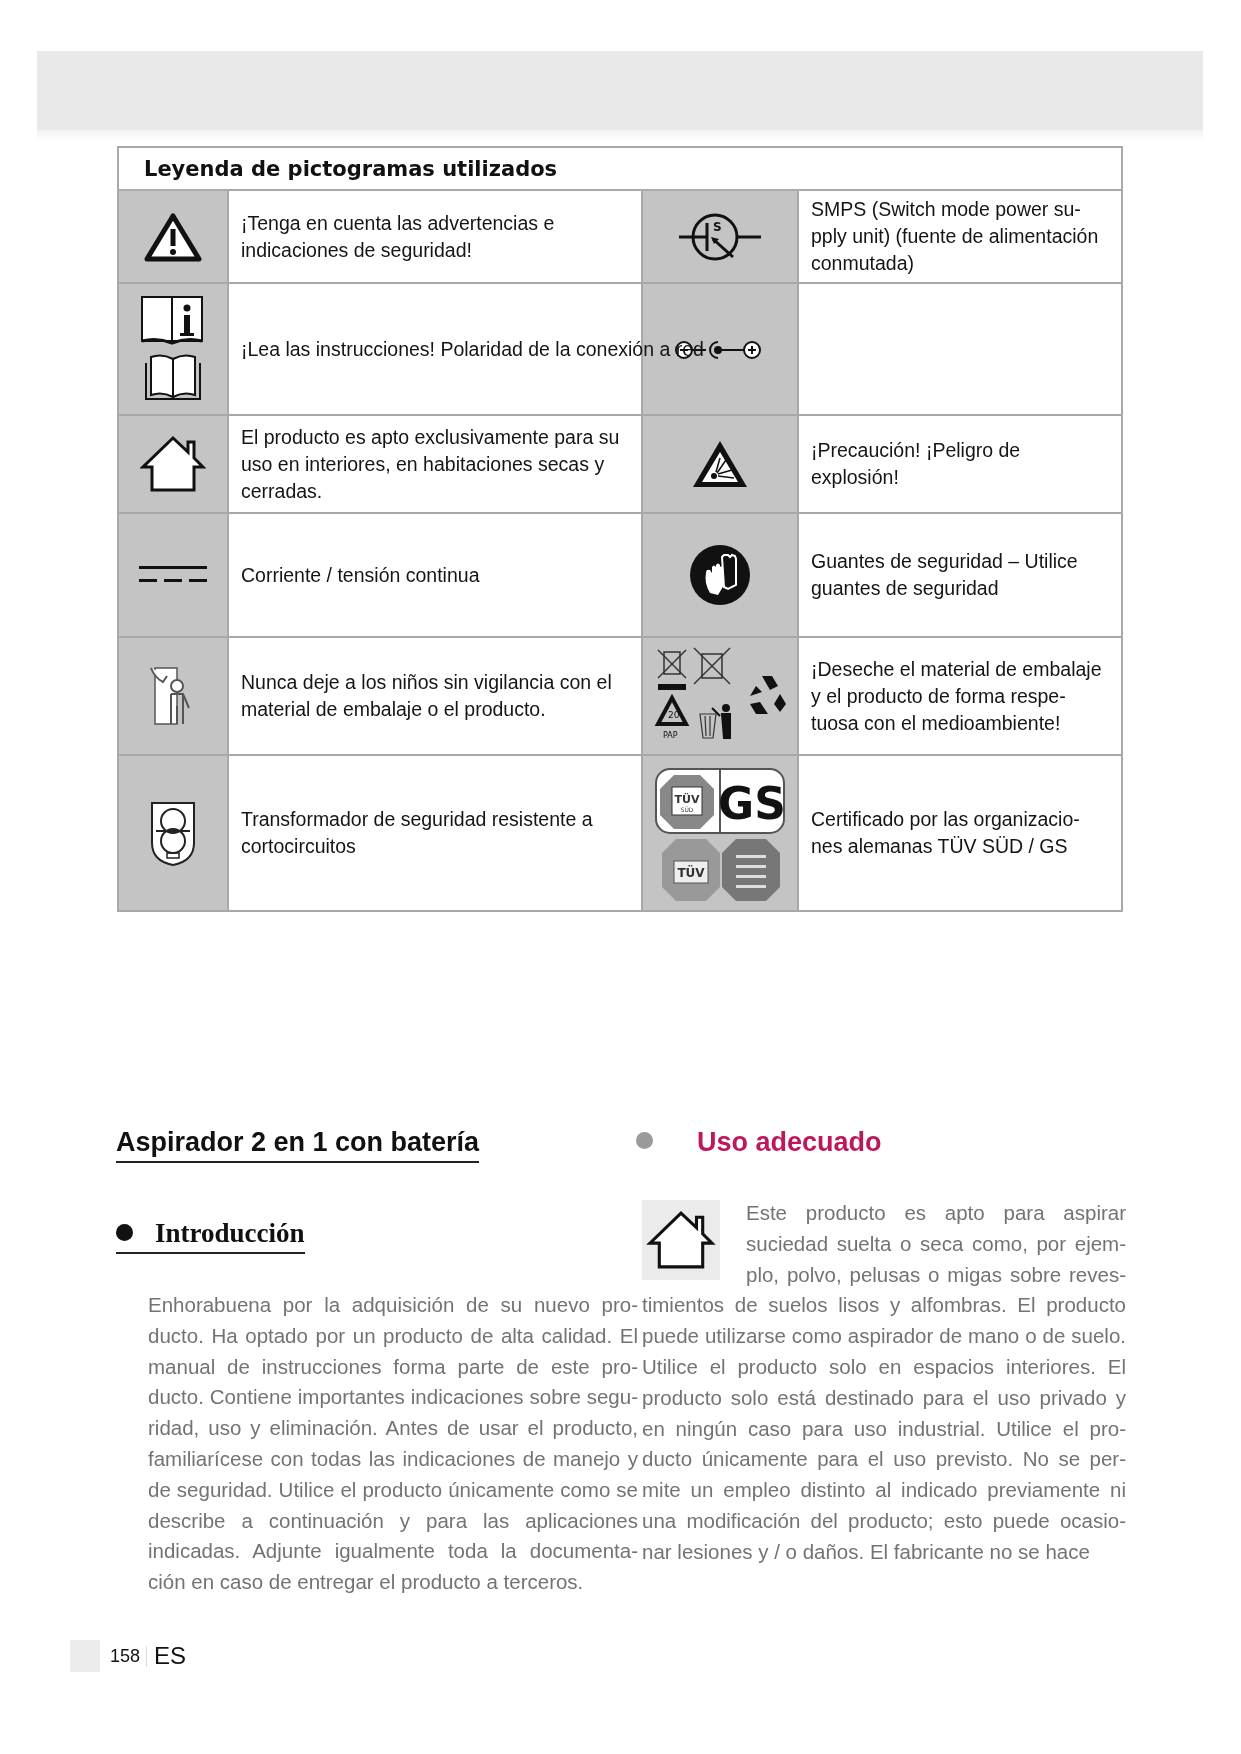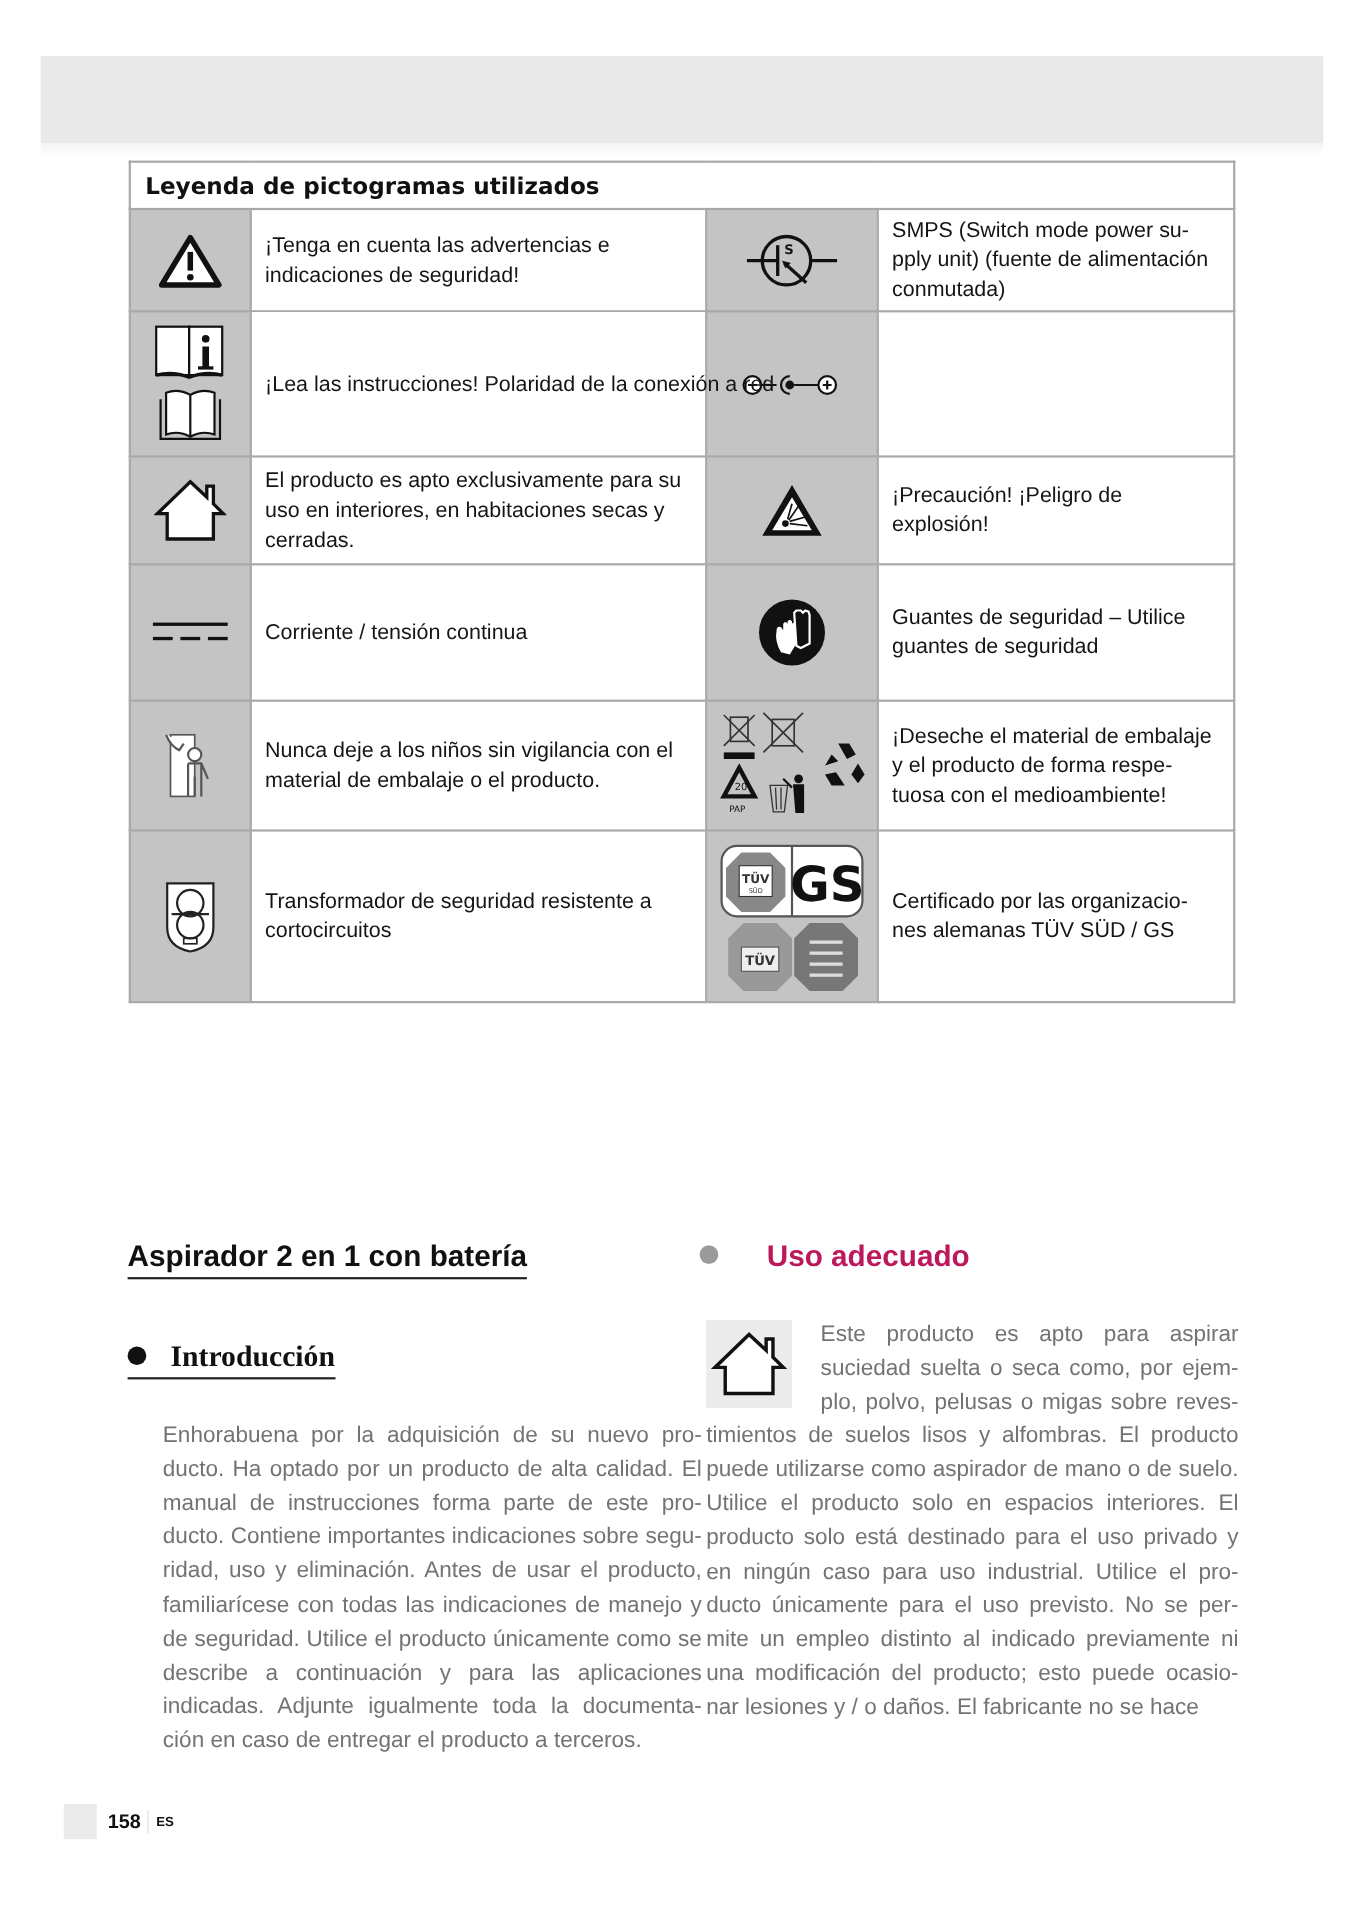--- a/index.html
+++ b/index.html
@@ -5,21 +5,21 @@
   html, body { margin:0; padding:0; }
   body { width:1241px; height:1754px; background:#fff; position:relative; overflow:hidden;
          font-family:"DejaVu Sans", "Liberation Sans", sans-serif; color:#111; }
   .band { position:absolute; left:37px; top:51px; width:1166px; height:79px; background:#e9e9e9; }
   .band-shadow { position:absolute; left:37px; top:130px; width:1166px; height:12px;
          background:linear-gradient(#f4f4f4,#fff); }
 
   table.legend { position:absolute; left:117px; top:146px; width:1004px; border-collapse:collapse;
          table-layout:fixed; }
   table.legend td { border:2px solid #a9a9a9; padding:0; vertical-align:middle; }
-  table.legend td.hdr { height:41px; padding-left:13px; font-weight:bold; font-size:21px; background:#fff; }
+  table.legend td.hdr { height:41px; padding-left:25px; font-weight:bold; font-size:21px; background:#fff; }
   td.icon { background:#c4c4c4; text-align:center; }
   td.txt { background:#fff; padding:0 10px 0 12px !important; font-size:19.5px; line-height:27px;
          font-family:"Liberation Sans", sans-serif; color:#151515; }
   td.txt.overflow { overflow:visible; white-space:nowrap; position:relative;text-align:center; }
   .ic { display:inline-block; vertical-align:middle; }
   .ic svg { display:block; }
 
   .h1 { position:absolute; left:116px; top:1127px; font-size:27px; font-weight:bold;
         font-family:"Liberation Sans", sans-serif; padding-bottom:3px; border-bottom:2px solid #222; }
   .h2 { position:absolute; left:116px; top:1218px; font-size:27px; font-weight:bold;
@@ -30,25 +30,25 @@
         font-family:"Liberation Sans", sans-serif; }
   .h3 .dot { background:#9a9a9a; margin-right:44px; }
 
   .para { position:absolute; font-size:20.5px; line-height:30.8px; font-family:"Liberation Sans", sans-serif;
         color:#737373; text-align:justify; }
   .para-left { left:116px; top:1290px; width:490px;margin-left:32px; }
   .para-right { left:642px; top:1198px; width:484px; }
   .house-box { float:left; width:78px; height:80px; background:#ebebeb; margin:0 26px 4px 0; margin-top:2px;
         display:flex; align-items:center; justify-content:center; }
 
-  .footer { position:absolute; left:58px; top:1640px; display:flex; align-items:center;font-weight:bold; }
+  .footer { position:absolute; left:70px; top:1640px; display:flex; align-items:center; }
   .footer .sq { width:30px; height:32px; background:#ebebeb; margin-right:10px; }
   .footer .num { font-size:18px; font-family:"Liberation Sans", sans-serif; padding-right:6px;
         border-right:1px solid #ddd; }
-  .footer .lang { font-size:12px; font-family:"Liberation Sans", sans-serif; padding-left:7px; }
+  .footer .lang { font-size:24px; font-family:"Liberation Sans", sans-serif; padding-left:7px; }
 </style>
 </head>
 <body>
 
 <div class="band"></div>
 <div class="band-shadow"></div>
 
 <table class="legend">
   <colgroup>
       <col style="width:110px">

